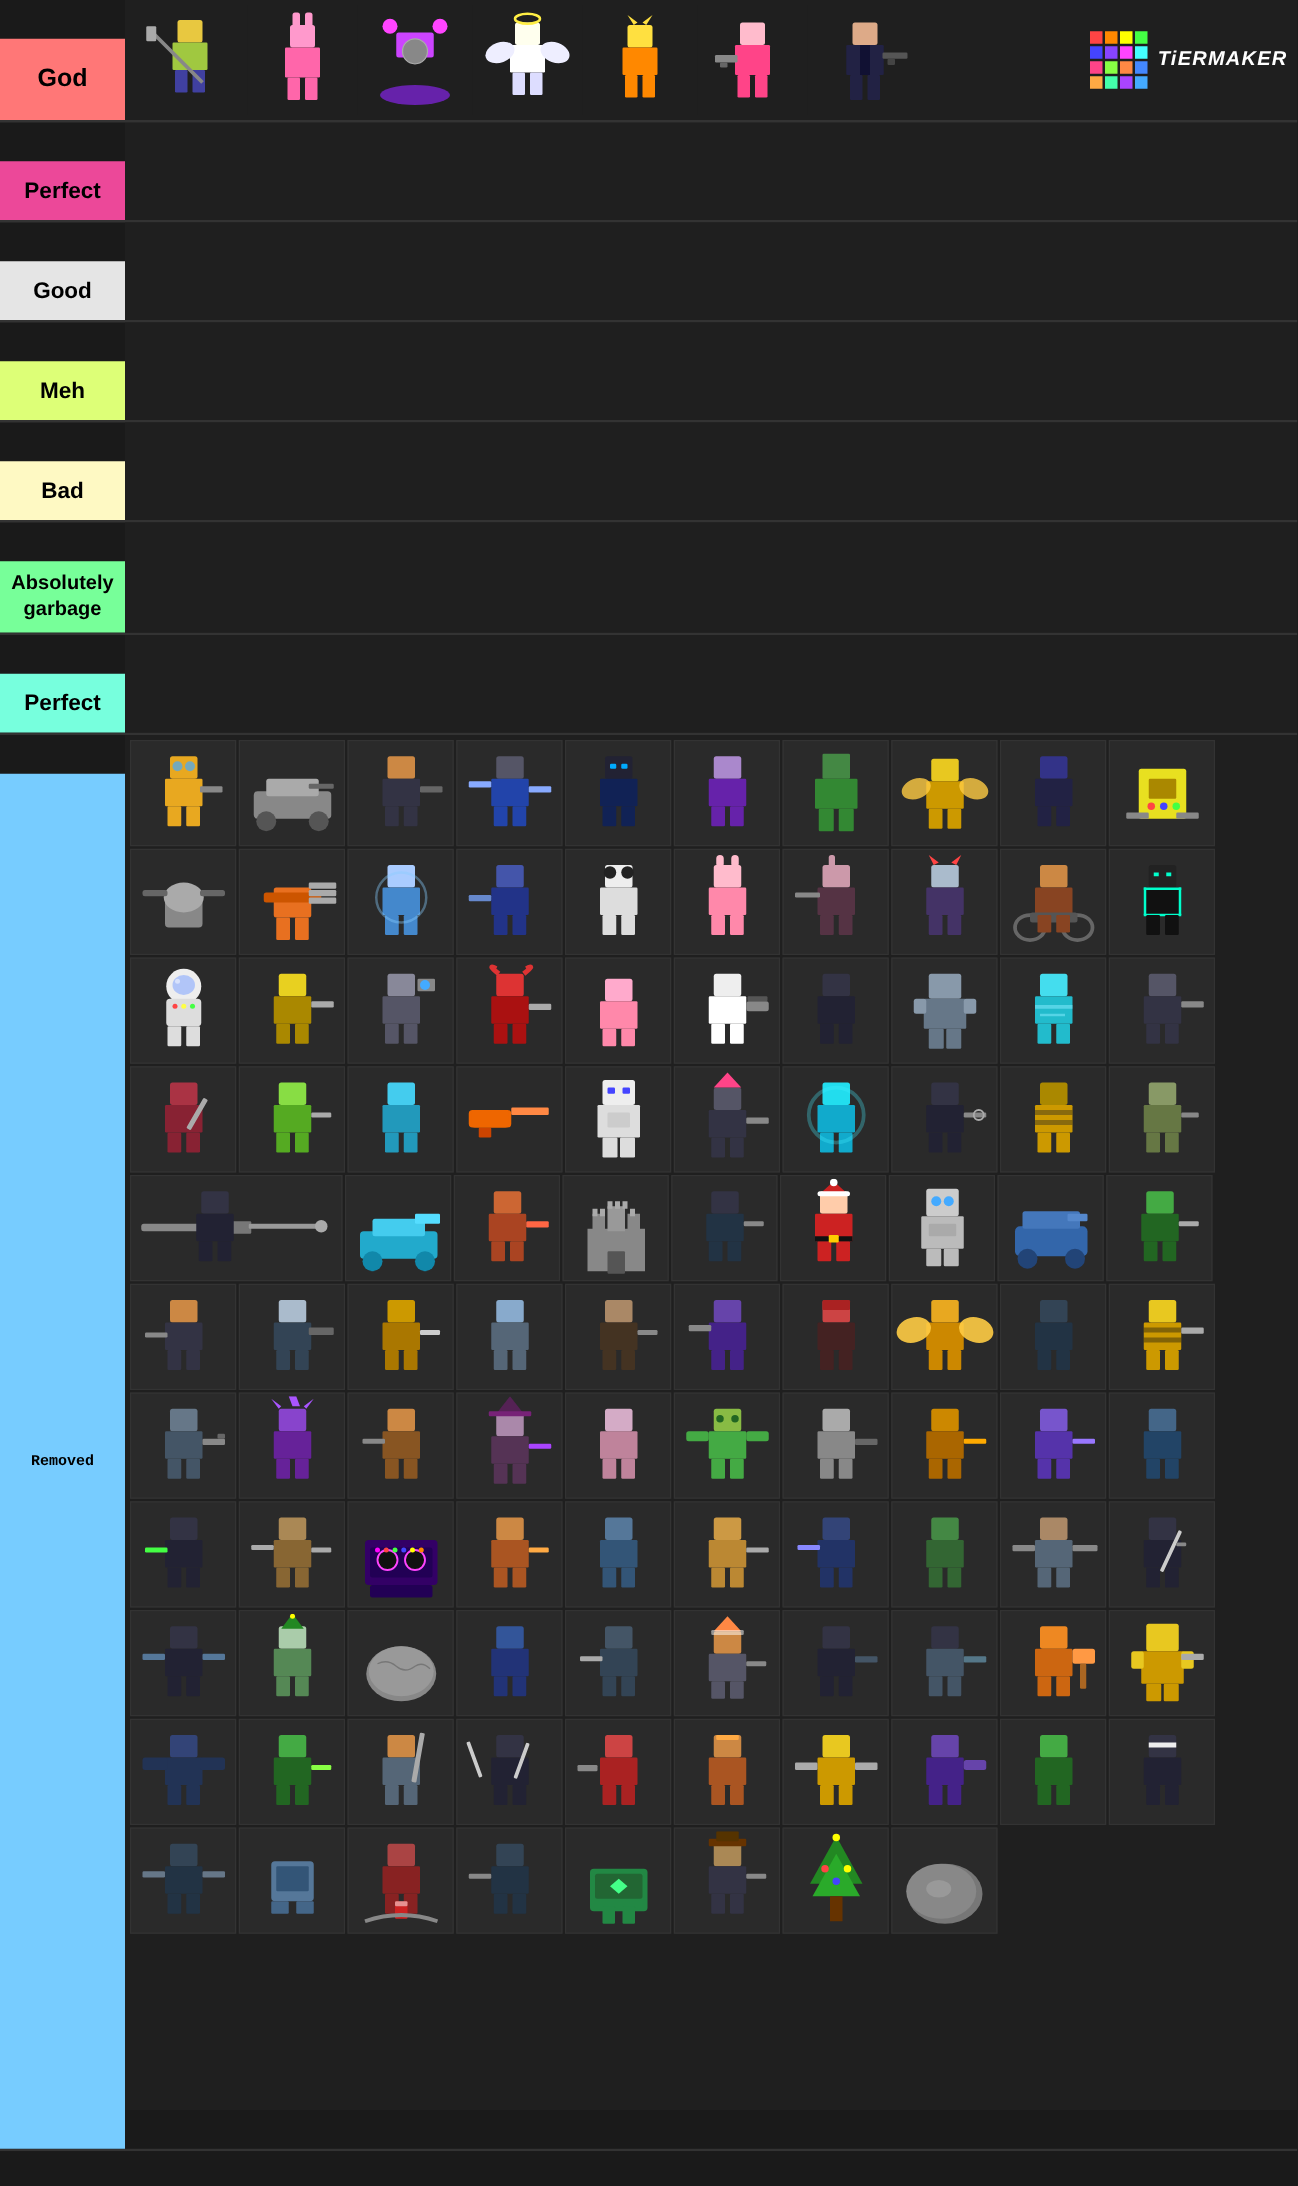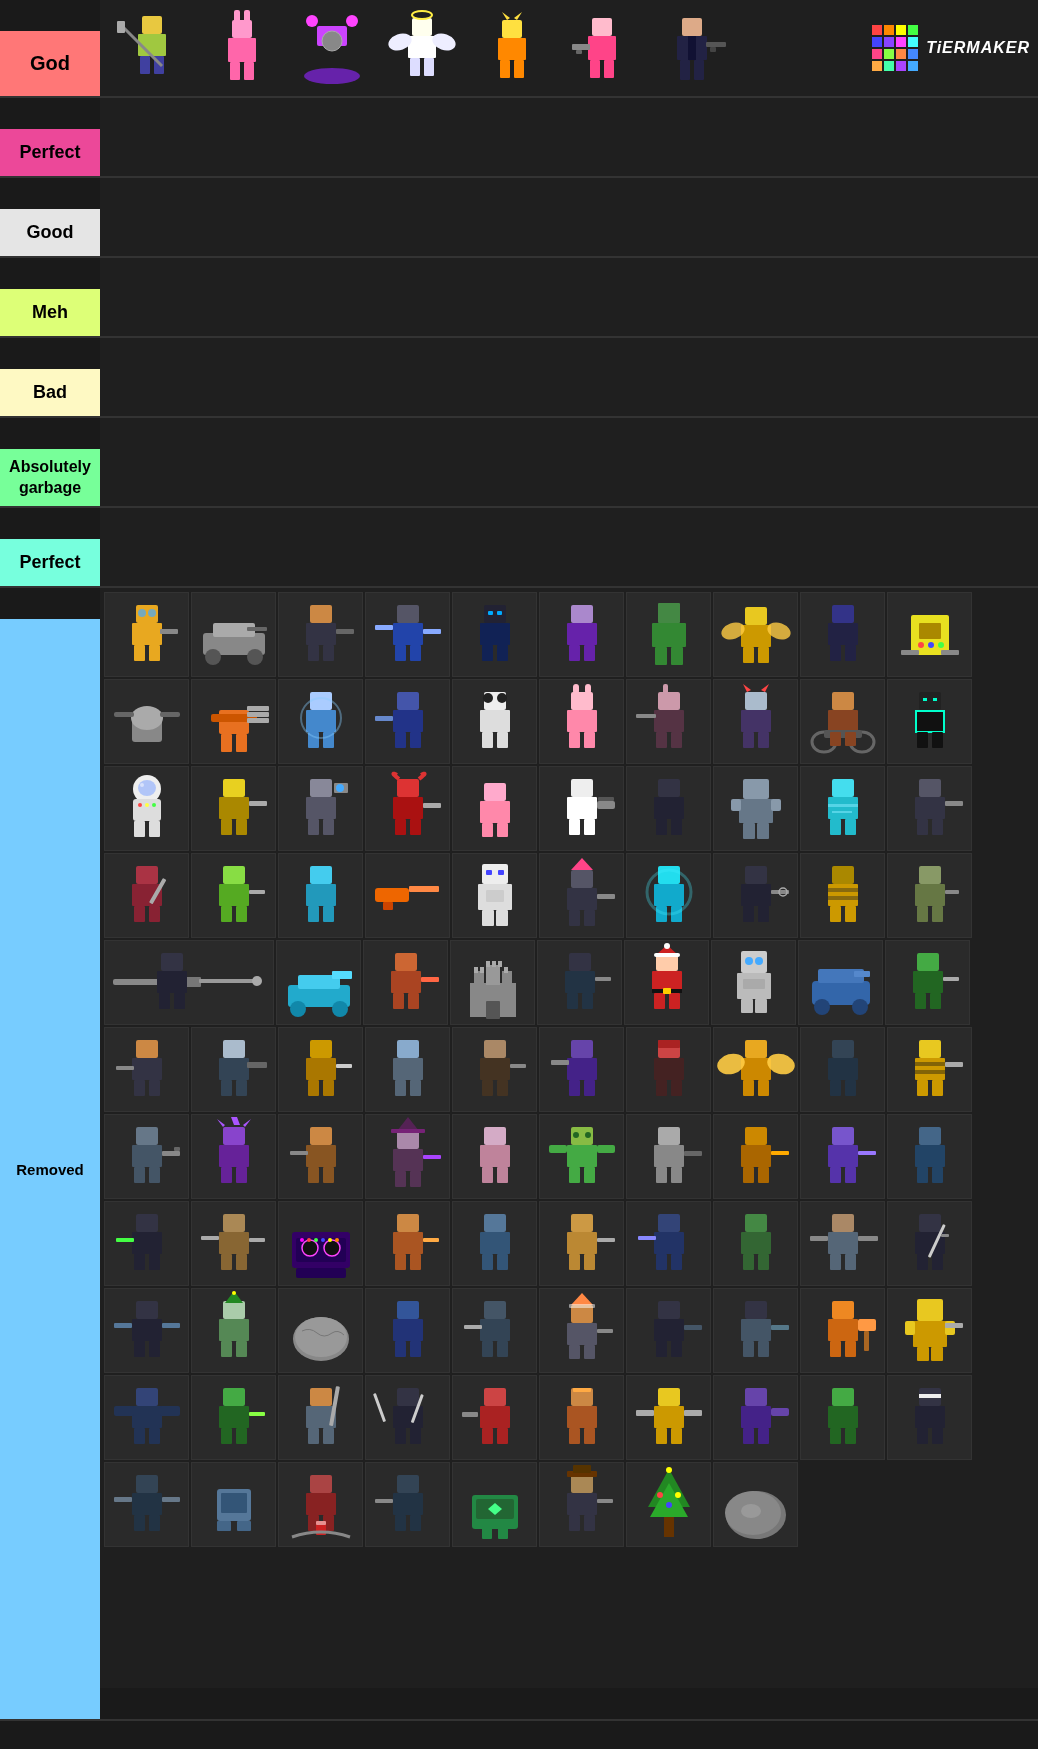--- a/index.html
+++ b/index.html
@@ -244,21 +244,21 @@
     <div class="tier-label garbage-color" style="font-size:16px; line-height:1.3;">Absolutely garbage</div>
     <div class="tier-content"></div>
   </div>
 
   <div class="tier-row" style="min-height:80px;">
     <div class="tier-label broken-color">Perfect</div>
     <div class="tier-content"></div>
   </div>
 
   <div class="tier-row removed-row">
-    <div class="tier-label removed-color" style="font-size:15px; min-height:1100px; align-items: center; display: flex; justify-content: center;">Removed</div>
+    <div class="tier-label removed-color" style="font-size:12px; min-height:1100px; align-items: center; display: flex; justify-content: center; font-family: Liberation Mono, monospace;">Removed</div>
     <div class="tier-content" style="min-height:1100px; align-content: flex-start;">
 
       <div class="tier-item">
         <svg width="78" height="80" viewBox="0 0 78 80">
           <rect x="28" y="10" width="22" height="18" rx="2" fill="#e8a820"></rect>
           <rect x="24" y="28" width="30" height="22" rx="1" fill="#e8a820"></rect>
           <rect x="26" y="50" width="11" height="16" rx="1" fill="#e8a820"></rect>
           <rect x="41" y="50" width="11" height="16" rx="1" fill="#e8a820"></rect>
 
           <rect x="52" y="34" width="18" height="5" rx="1" fill="#888"></rect>

